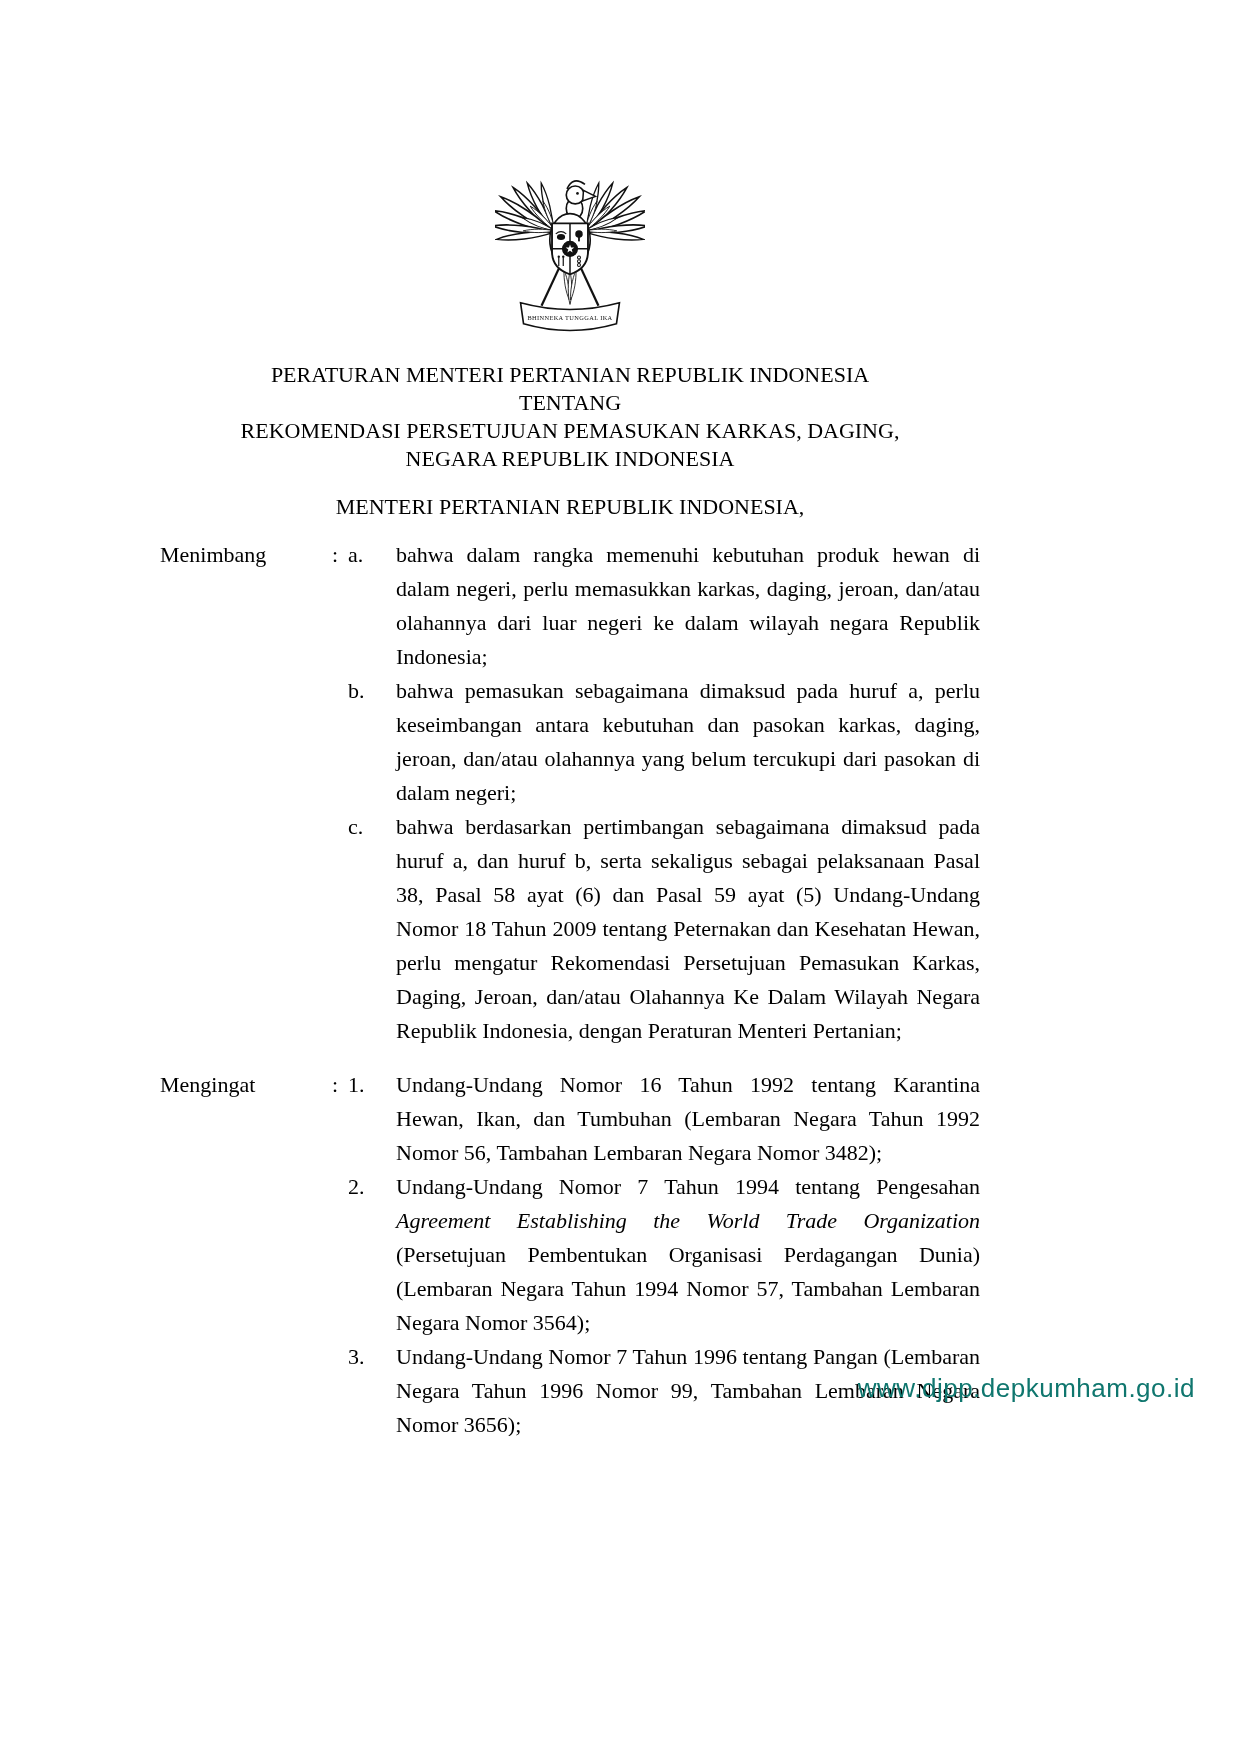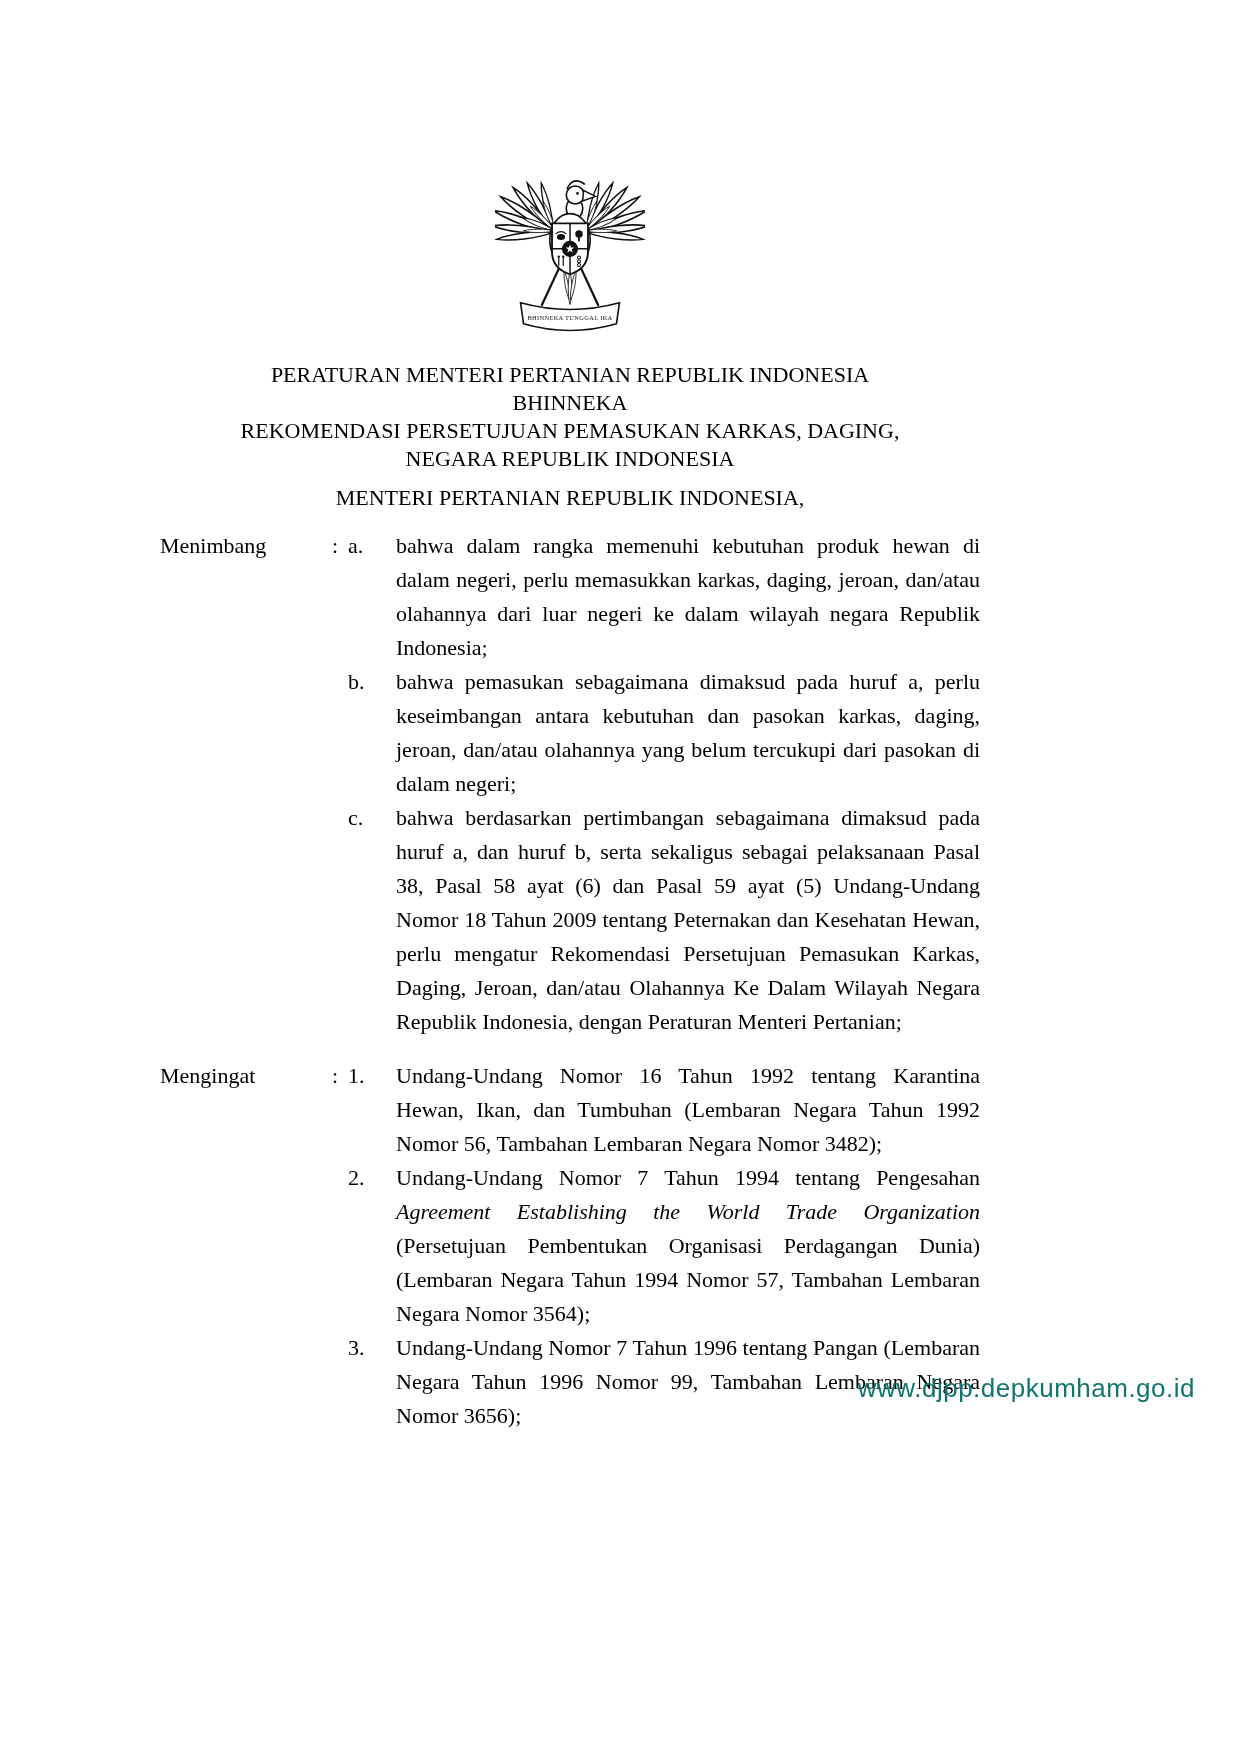--- a/index.html
+++ b/index.html
@@ -27,21 +27,21 @@
     text-align:center;
     font-size:22px;
     line-height:28px;
   }
   .center-line{
     text-align:center;
     font-size:22px;
     line-height:33px;
   }
   .invocation{ margin-top:18px; }
-  .authority{ margin-top:8px; }
+  .authority{ margin-top:17px; }
 
   #sections{ margin-top:15px; }
   .section{
     display:grid;
     grid-template-columns:172px 16px 48px 1fr;
     align-items:start;
     font-size:22px;
     line-height:34px;
   }
   .section + .section{ margin-top:20px; }
@@ -154,21 +154,21 @@
 
         <g>
           <path d="M34,204 Q100,222 166,204 L162,232 Q100,250 38,232 Z" fill="#ffffff" stroke="#111111" stroke-width="2.2"></path>
           <text x="100" y="227" text-anchor="middle" font-size="8.5" letter-spacing="0.5" fill="#111111">BHINNEKA TUNGGAL IKA</text>
         </g>
       </svg>
     </div>
 
     <div class="title-block">
       <div class="title-line">PERATURAN MENTERI PERTANIAN REPUBLIK INDONESIA</div>
-      <div class="title-line">BHINNEKA</div>
+      <div class="title-line">TENTANG</div>
       <div class="title-line">REKOMENDASI PERSETUJUAN PEMASUKAN KARKAS, DAGING,</div>
       <div class="title-line">NEGARA REPUBLIK INDONESIA</div>
     </div>
 
     <div class="center-line authority">MENTERI PERTANIAN REPUBLIK INDONESIA,</div>
 
     <div id="sections">
         <div class="section">
           <div class="sec-label">Menimbang</div>
           <div class="sec-colon">:</div>

